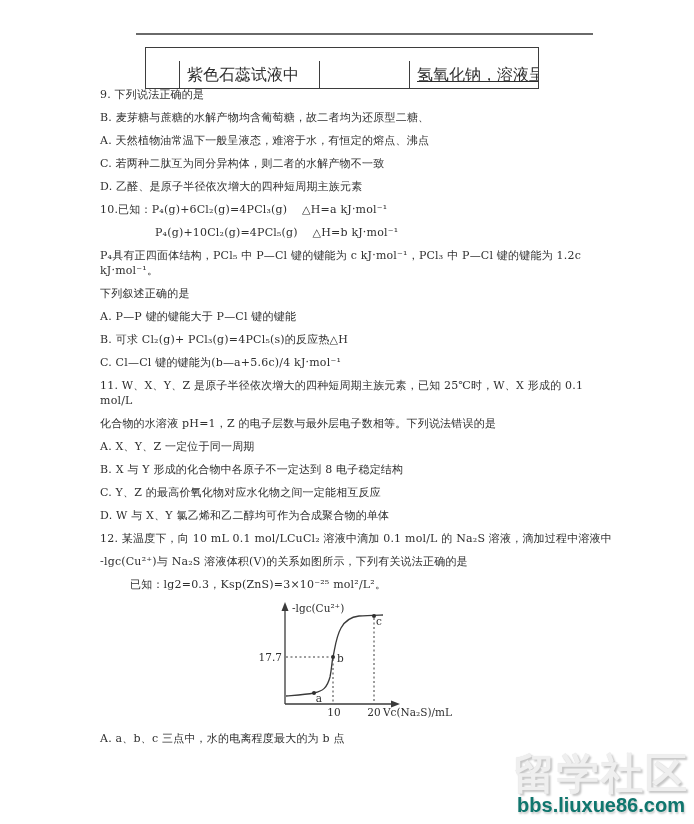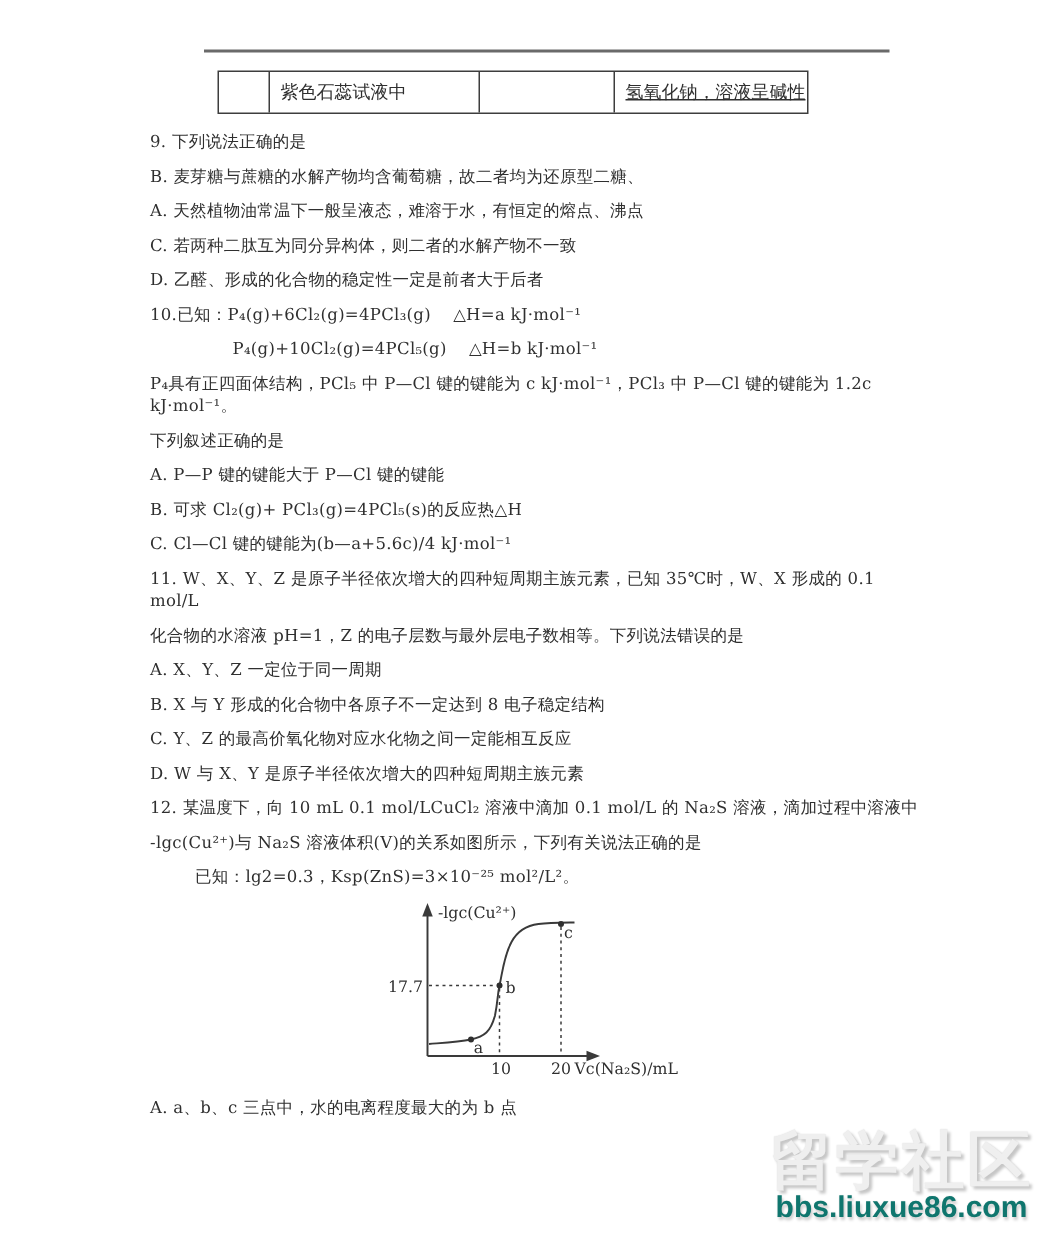--- a/index.html
+++ b/index.html
@@ -6,21 +6,21 @@
   body{
     width:694px;height:824px;position:relative;background:#ffffff;overflow:hidden;
     font-family:"DejaVu Serif","Liberation Serif",serif;color:#2f2f2f;
   }
   
   .top-partial-line{position:absolute;left:136px;top:33px;width:457px;height:0;
     border-top:2px solid #6a6a6a;}
   
   .tbl{position:absolute;left:145px;top:47px;display:flex;border:1.5px solid #3d3d3d;}
   .tbl .cell{border-right:1.2px solid #3d3d3d;height:27px;line-height:27px;
-    font-size:12px;padding:0 0 0 7px;box-sizing:border-box;white-space:nowrap;overflow:hidden;}
+    font-size:16px;padding:0 0 0 7px;box-sizing:border-box;white-space:nowrap;overflow:hidden;margin-top:13px;}
   .tbl .cell:last-child{border-right:none;}
   .c0{width:34px;padding-left:0 !important;}
   .c1{width:140px;}
   .c2{width:90px;}
   .c3{width:128px;text-decoration:underline;}
   
   .content{position:absolute;left:100px;top:87px;width:512px;}
   .line{font-size:11px;line-height:15px;margin:0 0 8px 0;white-space:pre-wrap;
     letter-spacing:0.2px;}
   .ind-eq{padding-left:55px;}
@@ -47,36 +47,36 @@
   <div class="cell c1">紫色石蕊试液中</div>
   <div class="cell c2"></div>
   <div class="cell c3">氢氧化钠，溶液呈碱性</div>
 </div>
 
 <div class="content">
   <div class="line">9. 下列说法正确的是</div>
   <div class="line">B. 麦芽糖与蔗糖的水解产物均含葡萄糖，故二者均为还原型二糖、</div>
   <div class="line">A. 天然植物油常温下一般呈液态，难溶于水，有恒定的熔点、沸点</div>
   <div class="line">C. 若两种二肽互为同分异构体，则二者的水解产物不一致</div>
-  <div class="line">D. 乙醛、形成的化合物的稳定性一定是前者大于后者</div>
+  <div class="line">D. 乙醛、是原子半径依次增大的四种短周期主族元素</div>
 
   <div class="line">10.已知：P₄(g)+6Cl₂(g)=4PCl₃(g)    △H=a kJ·mol⁻¹</div>
   <div class="line ind-eq">P₄(g)+10Cl₂(g)=4PCl₅(g)    △H=b kJ·mol⁻¹</div>
   <div class="line">P₄具有正四面体结构，PCl₅ 中 P—Cl 键的键能为 c kJ·mol⁻¹，PCl₃ 中 P—Cl 键的键能为 1.2c kJ·mol⁻¹。</div>
   <div class="line">下列叙述正确的是</div>
   <div class="line">A. P—P 键的键能大于 P—Cl 键的键能</div>
   <div class="line">B. 可求 Cl₂(g)+ PCl₃(g)=4PCl₅(s)的反应热△H</div>
   <div class="line">C. Cl—Cl 键的键能为(b—a+5.6c)/4 kJ·mol⁻¹</div>
 
-  <div class="line">11. W、X、Y、Z 是原子半径依次增大的四种短周期主族元素，已知 35℃时，W、X 形成的 0.1 mol/L</div>
+  <div class="line">11. W、X、Y、Z 是原子半径依次增大的四种短周期主族元素，已知 25℃时，W、X 形成的 0.1 mol/L</div>
   <div class="line">化合物的水溶液 pH=1，Z 的电子层数与最外层电子数相等。下列说法错误的是</div>
   <div class="line">A. X、Y、Z 一定位于同一周期</div>
   <div class="line">B. X 与 Y 形成的化合物中各原子不一定达到 8 电子稳定结构</div>
   <div class="line">C. Y、Z 的最高价氧化物对应水化物之间一定能相互反应</div>
-  <div class="line">D. W 与 X、Y 是原子半径依次增大的四种短周期主族元素</div>
+  <div class="line">D. W 与 X、Y 氯乙烯和乙二醇均可作为合成聚合物的单体</div>
 
   <div class="line">12. 某温度下，向 10 mL 0.1 mol/LCuCl₂ 溶液中滴加 0.1 mol/L 的 Na₂S 溶液，滴加过程中溶液中</div>
   <div class="line">-lgc(Cu²⁺)与 Na₂S 溶液体积(V)的关系如图所示，下列有关说法正确的是</div>
   <div class="line ind-known">已知：lg2=0.3，Ksp(ZnS)=3×10⁻²⁵ mol²/L²。</div>
 
   <div class="chart-block">
     <svg width="205" height="130" viewBox="0 0 205 130">
 
       <line x1="33" y1="103" x2="33" y2="7" stroke="#3a3a3a" stroke-width="1.3"></line>
       <polygon points="33,1 29.5,10 36.5,10" fill="#3a3a3a"></polygon>

